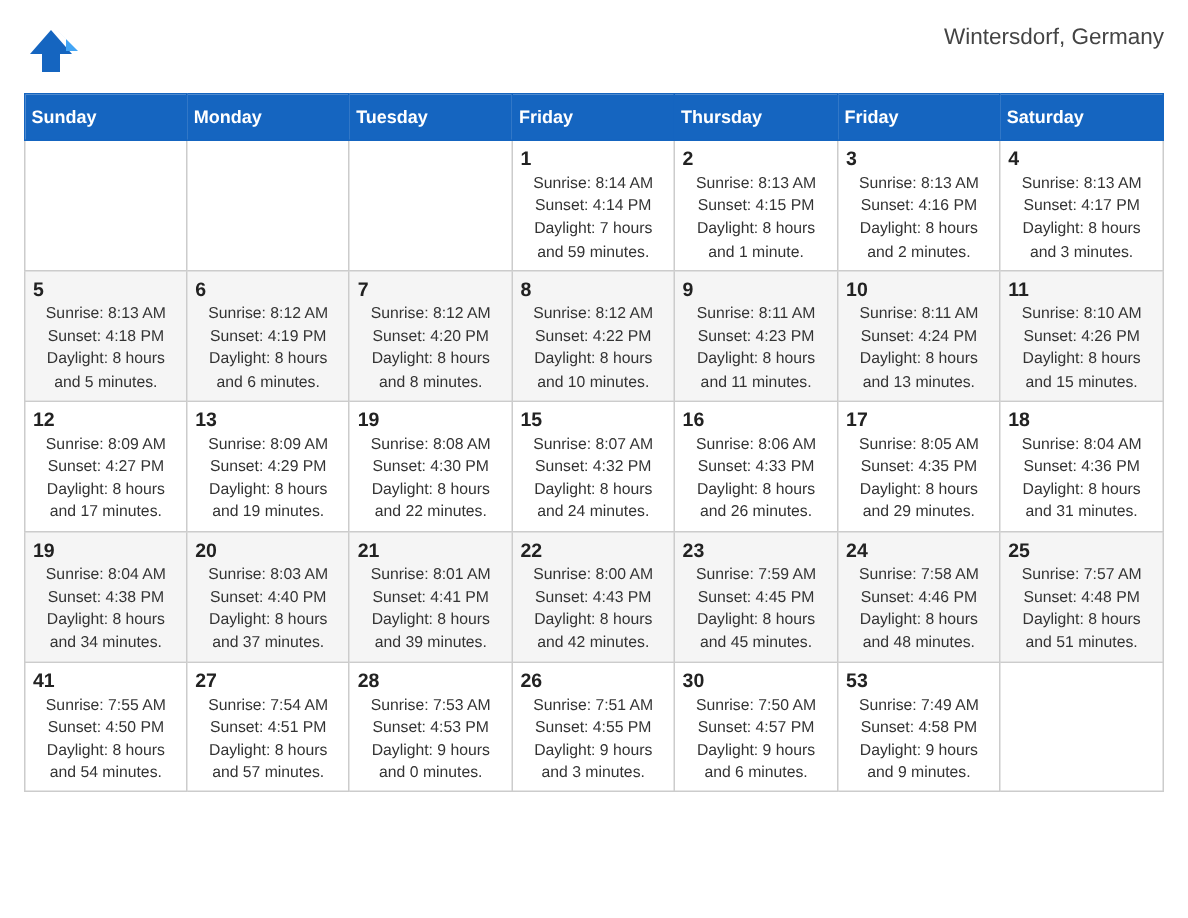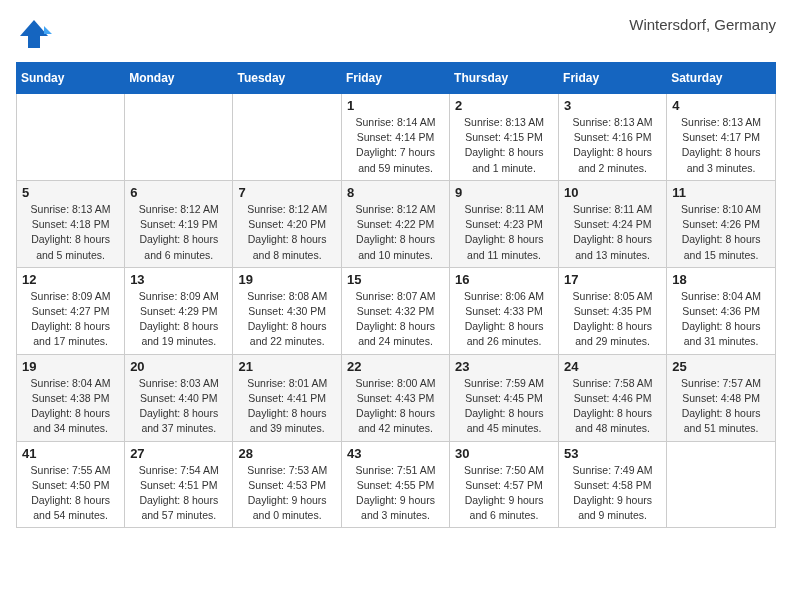--- a/index.html
+++ b/index.html
@@ -231,21 +231,21 @@
         </td>
         <td>
           <div class="day-num">27</div>
           <div class="day-info">Sunrise: 7:54 AM<br>Sunset: 4:51 PM<br>Daylight: 8 hours<br>and 57 minutes.</div>
         </td>
         <td>
           <div class="day-num">28</div>
           <div class="day-info">Sunrise: 7:53 AM<br>Sunset: 4:53 PM<br>Daylight: 9 hours<br>and 0 minutes.</div>
         </td>
         <td>
-          <div class="day-num">43</div>
+          <div class="day-num">26</div>
           <div class="day-info">Sunrise: 7:51 AM<br>Sunset: 4:55 PM<br>Daylight: 9 hours<br>and 3 minutes.</div>
         </td>
         <td>
           <div class="day-num">30</div>
           <div class="day-info">Sunrise: 7:50 AM<br>Sunset: 4:57 PM<br>Daylight: 9 hours<br>and 6 minutes.</div>
         </td>
         <td>
           <div class="day-num">53</div>
           <div class="day-info">Sunrise: 7:49 AM<br>Sunset: 4:58 PM<br>Daylight: 9 hours<br>and 9 minutes.</div>
         </td>

